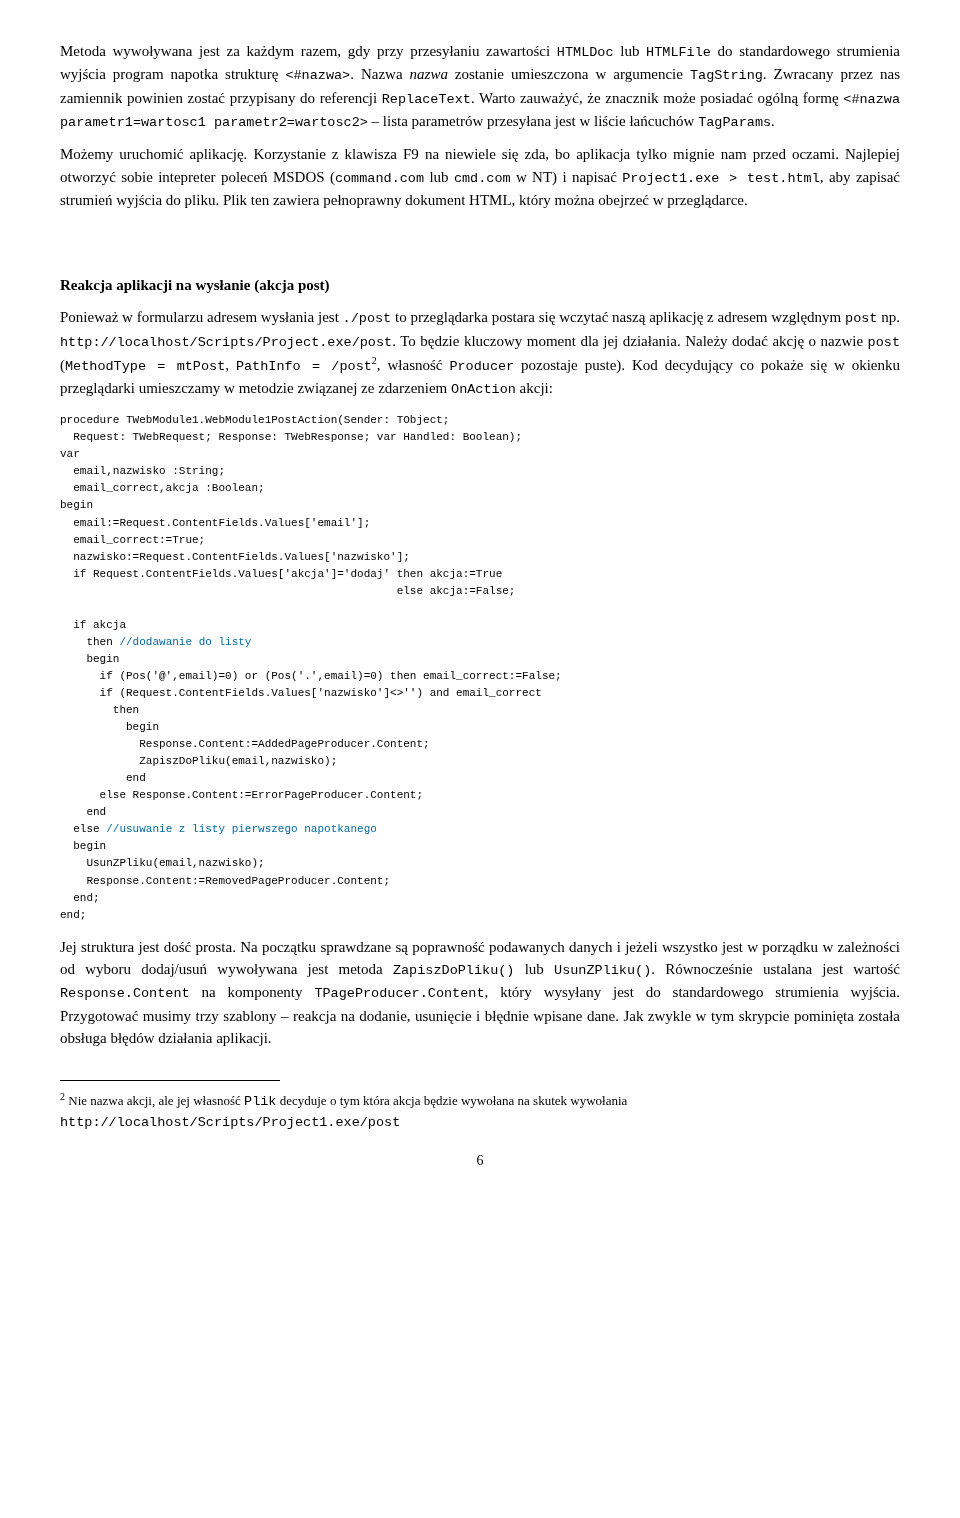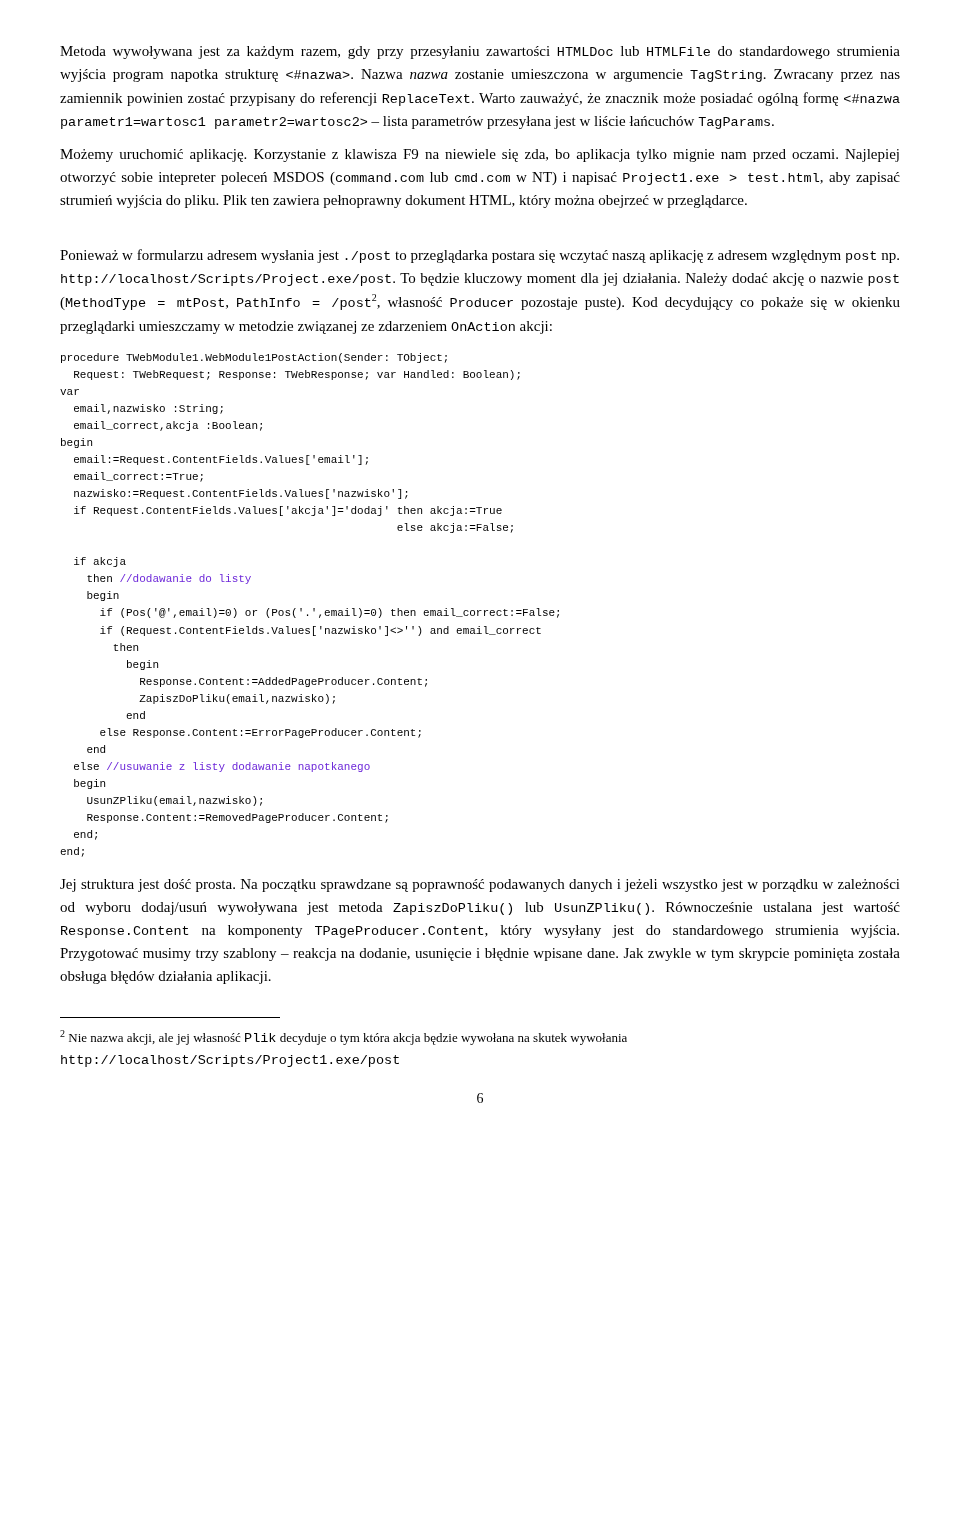--- a/index.html
+++ b/index.html
@@ -32,21 +32,21 @@
     .code-block {
       font-family: "Courier New", Courier, monospace;
       font-size: 11px;
       background: #fff;
       margin: 12px 0;
       line-height: 1.55;
       white-space: pre;
       display: block;
     }
     .comment {
-      color: #6d28d9;
+      color: #0369a1;
     }
     hr.footnote-rule {
       border: none;
       border-top: 1px solid #000;
       width: 220px;
       margin-top: 30px;
       margin-bottom: 8px;
     }
     .footnote {
       font-size: 13px;
@@ -70,20 +70,21 @@
   <p>
     Metoda wywoływana jest za każdym razem, gdy przy przesyłaniu zawartości <code>HTMLDoc</code> lub <code>HTMLFile</code> do standardowego strumienia wyjścia program napotka strukturę <code>&lt;#nazwa&gt;</code>. Nazwa <em>nazwa</em> zostanie umieszczona w argumencie <code>TagString</code>. Zwracany przez nas zamiennik powinien zostać przypisany do referencji <code>ReplaceText</code>. Warto zauważyć, że znacznik może posiadać ogólną formę <code>&lt;#nazwa parametr1=wartosc1 parametr2=wartosc2&gt;</code> – lista parametrów przesyłana jest w liście łańcuchów <code>TagParams</code>.
   </p>
 
   <p>
     Możemy uruchomić aplikację. Korzystanie z klawisza F9 na niewiele się zda, bo aplikacja tylko mignie nam przed oczami. Najlepiej otworzyć sobie intepreter poleceń MSDOS (<code>command.com</code> lub <code>cmd.com</code> w NT) i napisać <code>Project1.exe &gt; test.html</code>, aby zapisać strumień wyjścia do pliku. Plik ten zawiera pełnoprawny dokument HTML, który można obejrzeć w przeglądarce.
   </p>
 
   <br>
 
+  <p class="section-heading">Reakcja aplikacji na wysłanie (akcja post)</p>
 
   <p>
     Ponieważ w formularzu adresem wysłania jest <code>./post</code> to przeglądarka postara się wczytać naszą aplikację z adresem względnym <code>post</code> np. <code>http://localhost/Scripts/Project.exe/post</code>. To będzie kluczowy moment dla jej działania. Należy dodać akcję o nazwie <code>post</code> (<code>MethodType = mtPost</code>, <code>PathInfo = /post</code><sup>2</sup>, własność <code>Producer</code> pozostaje puste). Kod decydujący co pokaże się w okienku przeglądarki umieszczamy w metodzie związanej ze zdarzeniem <code>OnAction</code> akcji:
   </p>
 
   <code class="code-block"><span>procedure TWebModule1.WebModule1PostAction(Sender: TObject;
   Request: TWebRequest; Response: TWebResponse; var Handled: Boolean);
 var
   email,nazwisko :String;
   email_correct,akcja :Boolean;
@@ -99,21 +100,21 @@
     begin
       if (Pos('@',email)=0) or (Pos('.',email)=0) then email_correct:=False;
       if (Request.ContentFields.Values['nazwisko']&lt;&gt;'') and email_correct
         then
           begin
             Response.Content:=AddedPageProducer.Content;
             ZapiszDoPliku(email,nazwisko);
           end
       else Response.Content:=ErrorPageProducer.Content;
     end
-  else <span class="comment">//usuwanie z listy dodawanie napotkanego</span>
+  else <span class="comment">//usuwanie z listy pierwszego napotkanego</span>
   begin
     UsunZPliku(email,nazwisko);
     Response.Content:=RemovedPageProducer.Content;
   end;
 end;</span></code>
 
   <p>
     Jej struktura jest dość prosta. Na początku sprawdzane są poprawność podawanych danych i jeżeli wszystko jest w porządku w zależności od wyboru dodaj/usuń wywoływana jest metoda <code>ZapiszDoPliku()</code> lub <code>UsunZPliku()</code>. Równocześnie ustalana jest wartość <code>Response.Content</code> na komponenty <code>TPageProducer.Content</code>, który wysyłany jest do standardowego strumienia wyjścia. Przygotować musimy trzy szablony – reakcja na dodanie, usunięcie i błędnie wpisane dane. Jak zwykle w tym skrypcie pominięta została obsługa błędów działania aplikacji.
   </p>
 

